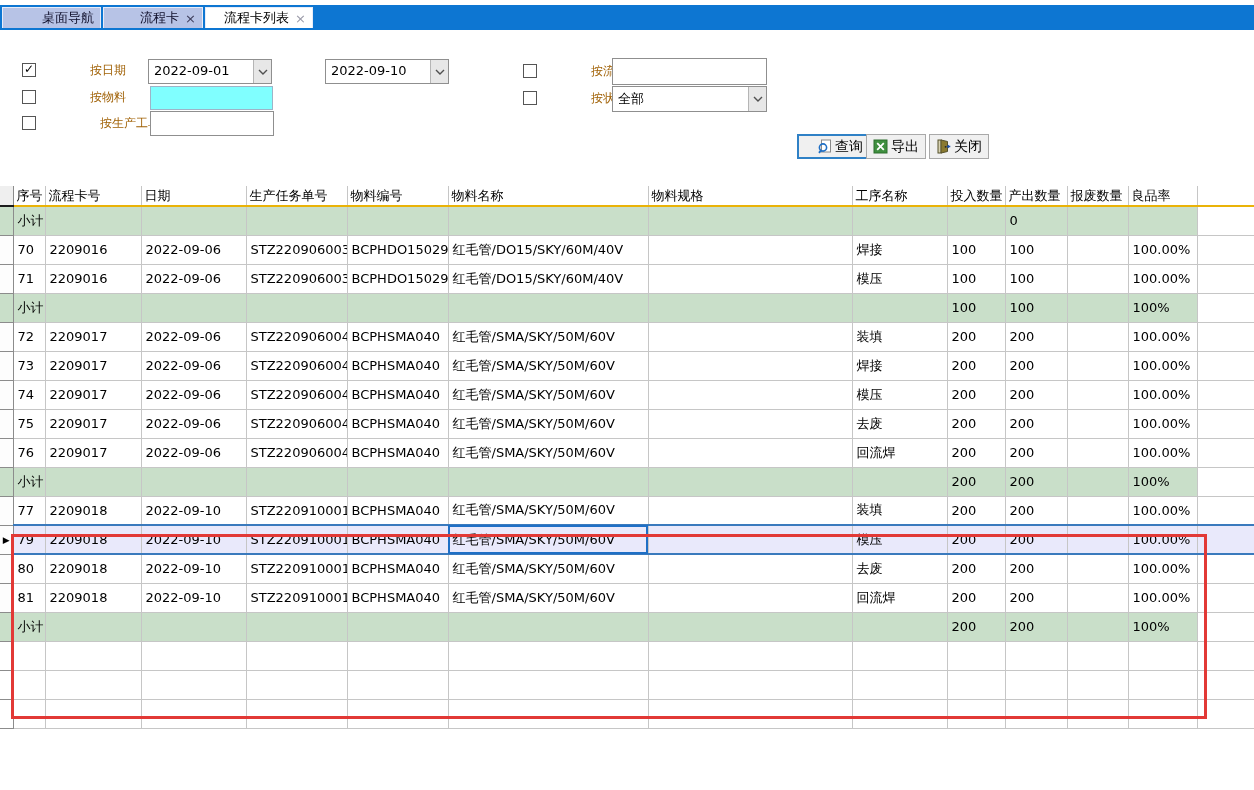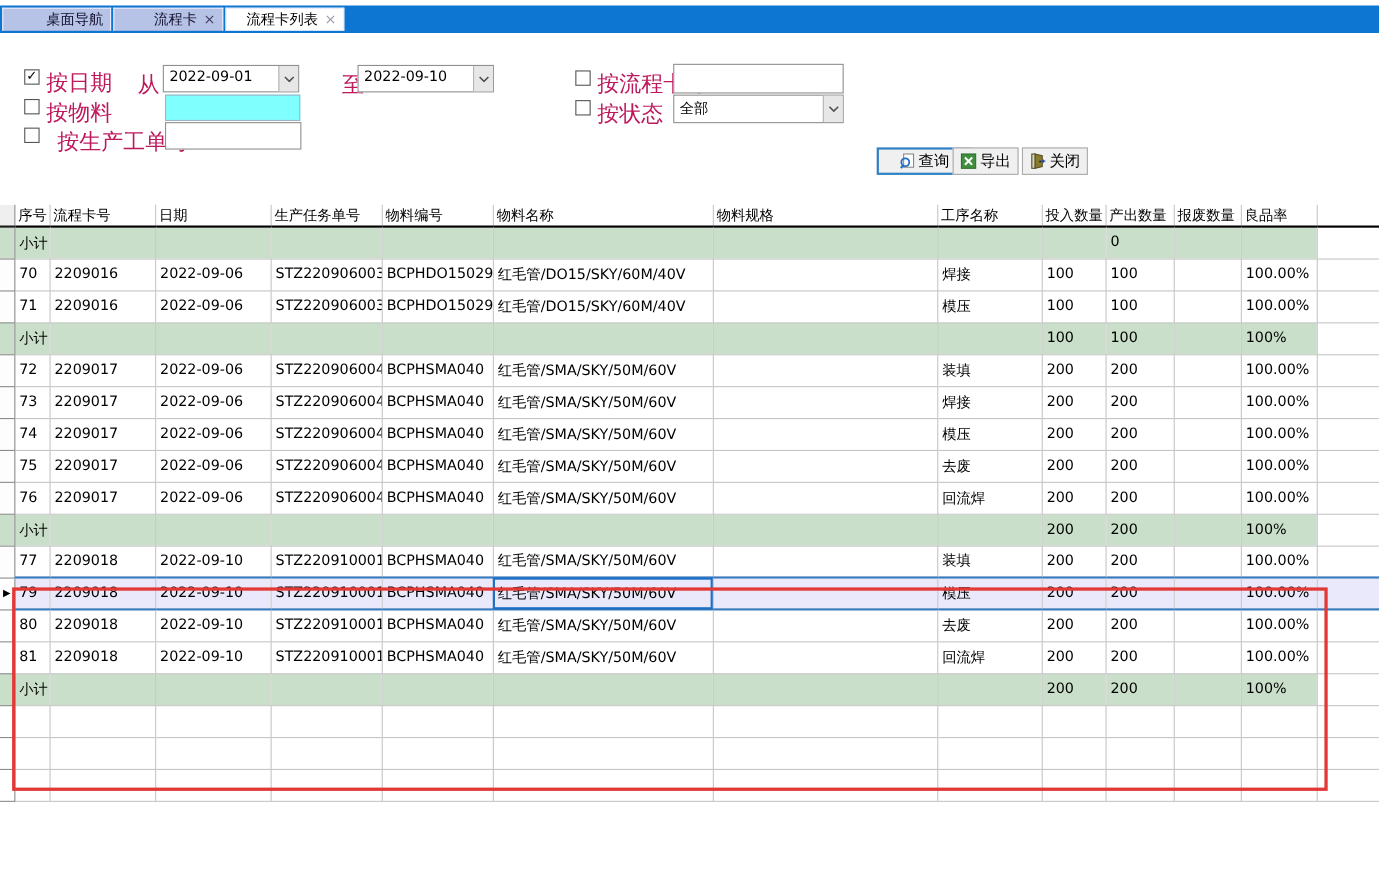--- a/index.html
+++ b/index.html
@@ -16,42 +16,42 @@
   .tab {
     position:absolute; top:2px; height:21px; background:#b7c3e6;
     border:1px solid #e8ecf8; border-bottom:none;
     display:flex; align-items:center; padding:0 6px; gap:6px;
     font-size:13px; color:#10102c; cursor:default; justify-content:flex-end;
   }
   .tab.active { background:#fff; color:#000; }
   .tab .x { font-size:13px; color:#3c3c5a; line-height:1; }
   .tab.active .x { color:#9a9aa8; }
   
-  .flabel { position:absolute; font-size:20px; color:#be185d; white-space:nowrap; }
+  .flabel { position:absolute; font-size:12px; color:#a16207; white-space:nowrap;margin-left:48px; }
   .cb { position:absolute; width:14px; height:14px; border:1px solid #555; background:#fff;
         display:flex; align-items:center; justify-content:center; font-size:12px; }
   .cb .tick { visibility:hidden; margin-top:-2px; }
   .cb.checked .tick { visibility:visible; }
   .combo { position:absolute; background:#fff; border:1px solid #8f8f8f; display:flex; }
   .combo .val { flex:1; font-size:13px; padding:3px 16px 0 5px; overflow:hidden; white-space:nowrap; }
   .combo .btn { width:18px; background:#e7e7e7; border-left:1px solid #b5b5b5;
                 display:flex; align-items:center; justify-content:center; }
   .tbox { position:absolute; border:1px solid #8f8f8f; background:#fff; font-size:13px;
           padding:0 4px; font-family:"DejaVu Sans", sans-serif; }
   .tbox.cyan { background:#80ffff; border:1px solid #9db4c8; }
   
   .abtn { position:absolute; height:25px; background:#f0f0f0; border:1px solid #a9a9a9;
           display:flex; align-items:center; justify-content:center; gap:3px;
           font-size:14px; padding:0 5px; cursor:default; }
   .abtn.focus { border:2px solid #2f81c6; }
   
   .grid-wrap { position:absolute; left:0; top:186px; width:1254px; height:604px; overflow:hidden; }
   table { border-collapse:collapse; table-layout:fixed; width:1254px; font-size:13px; }
   th { font-weight:normal; text-align:left; height:20px; padding:0 0 0 3px;
-       border-right:1px solid #c6c6c6; border-bottom:2px solid #000000; white-space:nowrap; overflow:hidden; }
+       border-right:1px solid #c6c6c6; border-bottom:2px solid #eab308; white-space:nowrap; overflow:hidden; }
   th.selcol { background:#efefef; border-right:1px solid #8c8c8c; border-bottom:2px solid #1c1c1c; }
   td { height:29px; padding:0 2px 0 4px; border-right:1px solid #c6c6c6; border-bottom:1px solid #c6c6c6;
        white-space:nowrap; overflow:hidden; background:#fff; }
   td.selcol { background:#fdfdfd; border-right:1px solid #8c8c8c; border-bottom:1px solid #8c8c8c;
               padding:0; font-size:9px; text-align:center; color:#000; }
   tr.subtotal td { background:#c9dfc9; }
   tr.subtotal td.filler { background:#fff; }
   tr.selrow td { background:#e9e9fb; border-top:2px solid #3a7abd; border-bottom:2px solid #3a7abd; }
   tr.selrow td.selcol { background:#fdfdfd; border-top:1px solid #8c8c8c; border-bottom:1px solid #8c8c8c; }
   td.selcell { outline:2px solid #1f6fc5; outline-offset:-2px; }

